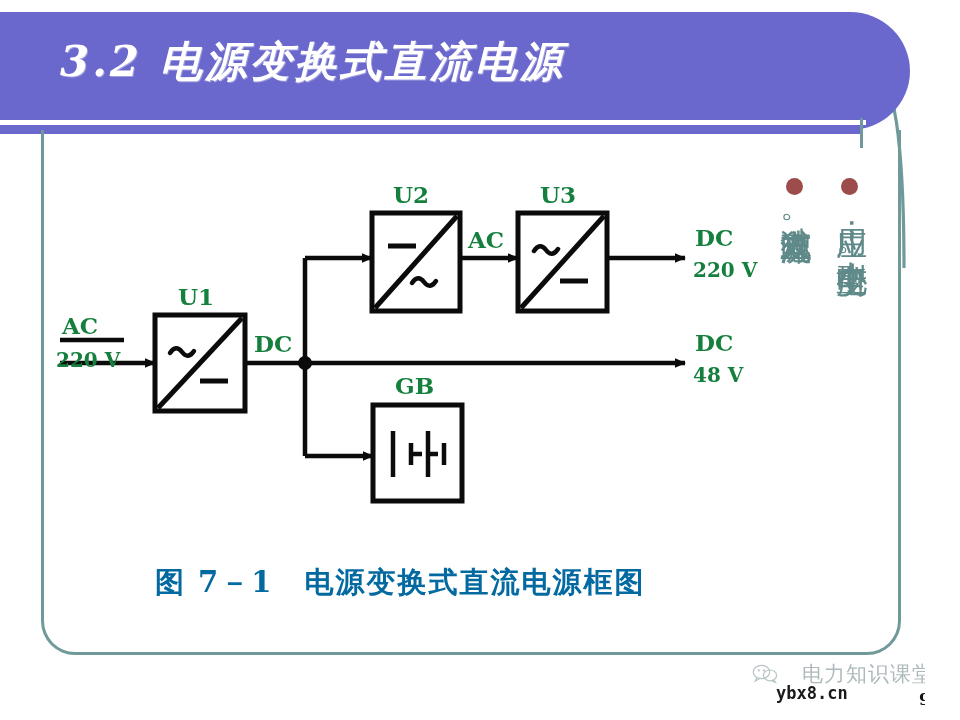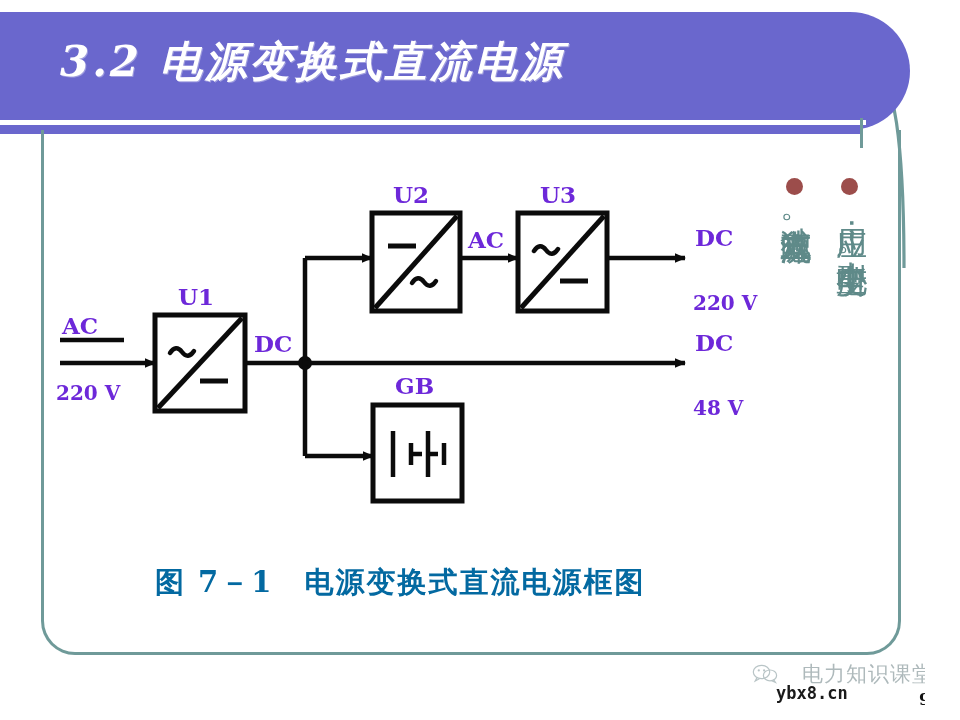--- a/index.html
+++ b/index.html
@@ -118,26 +118,26 @@
     position: absolute;
     left: 48px;
     top: 150px;
     width: 720px;
     height: 470px;
   }
   .dg-label {
     position: absolute;
     font-family: "DejaVu Serif", serif;
     font-weight: bold;
-    color: #6d28d9;
+    color: #15803d;
     white-space: nowrap;
   }
   .lbl-u { font-size: 23px; }
   .lbl-port { font-size: 23px; }
-  .lbl-volt { font-size: 20px; margin-top: 33px; }
+  .lbl-volt { font-size: 20px; }
 
   
   .caption {
     position: absolute;
     left: 155px;
     top: 563px;
     font-family: "DejaVu Serif", serif;
     font-weight: bold;
     font-size: 29px;
     letter-spacing: 2px;

